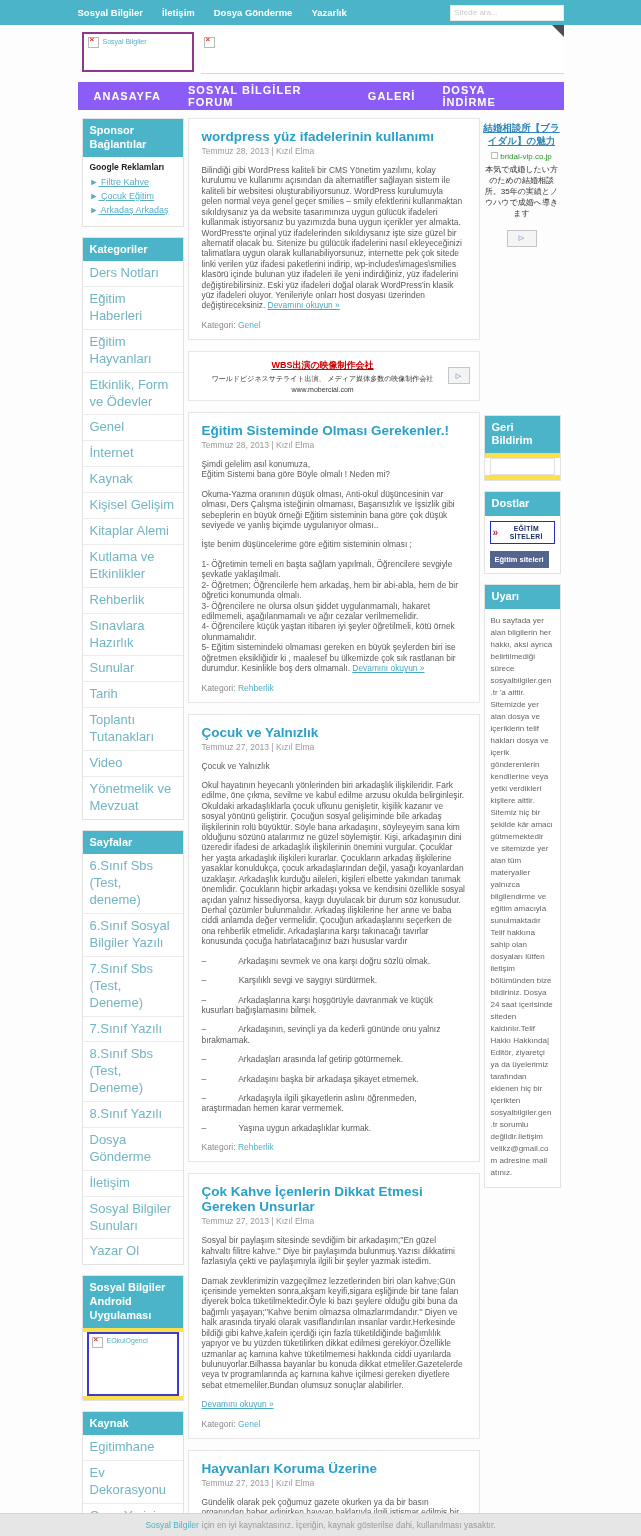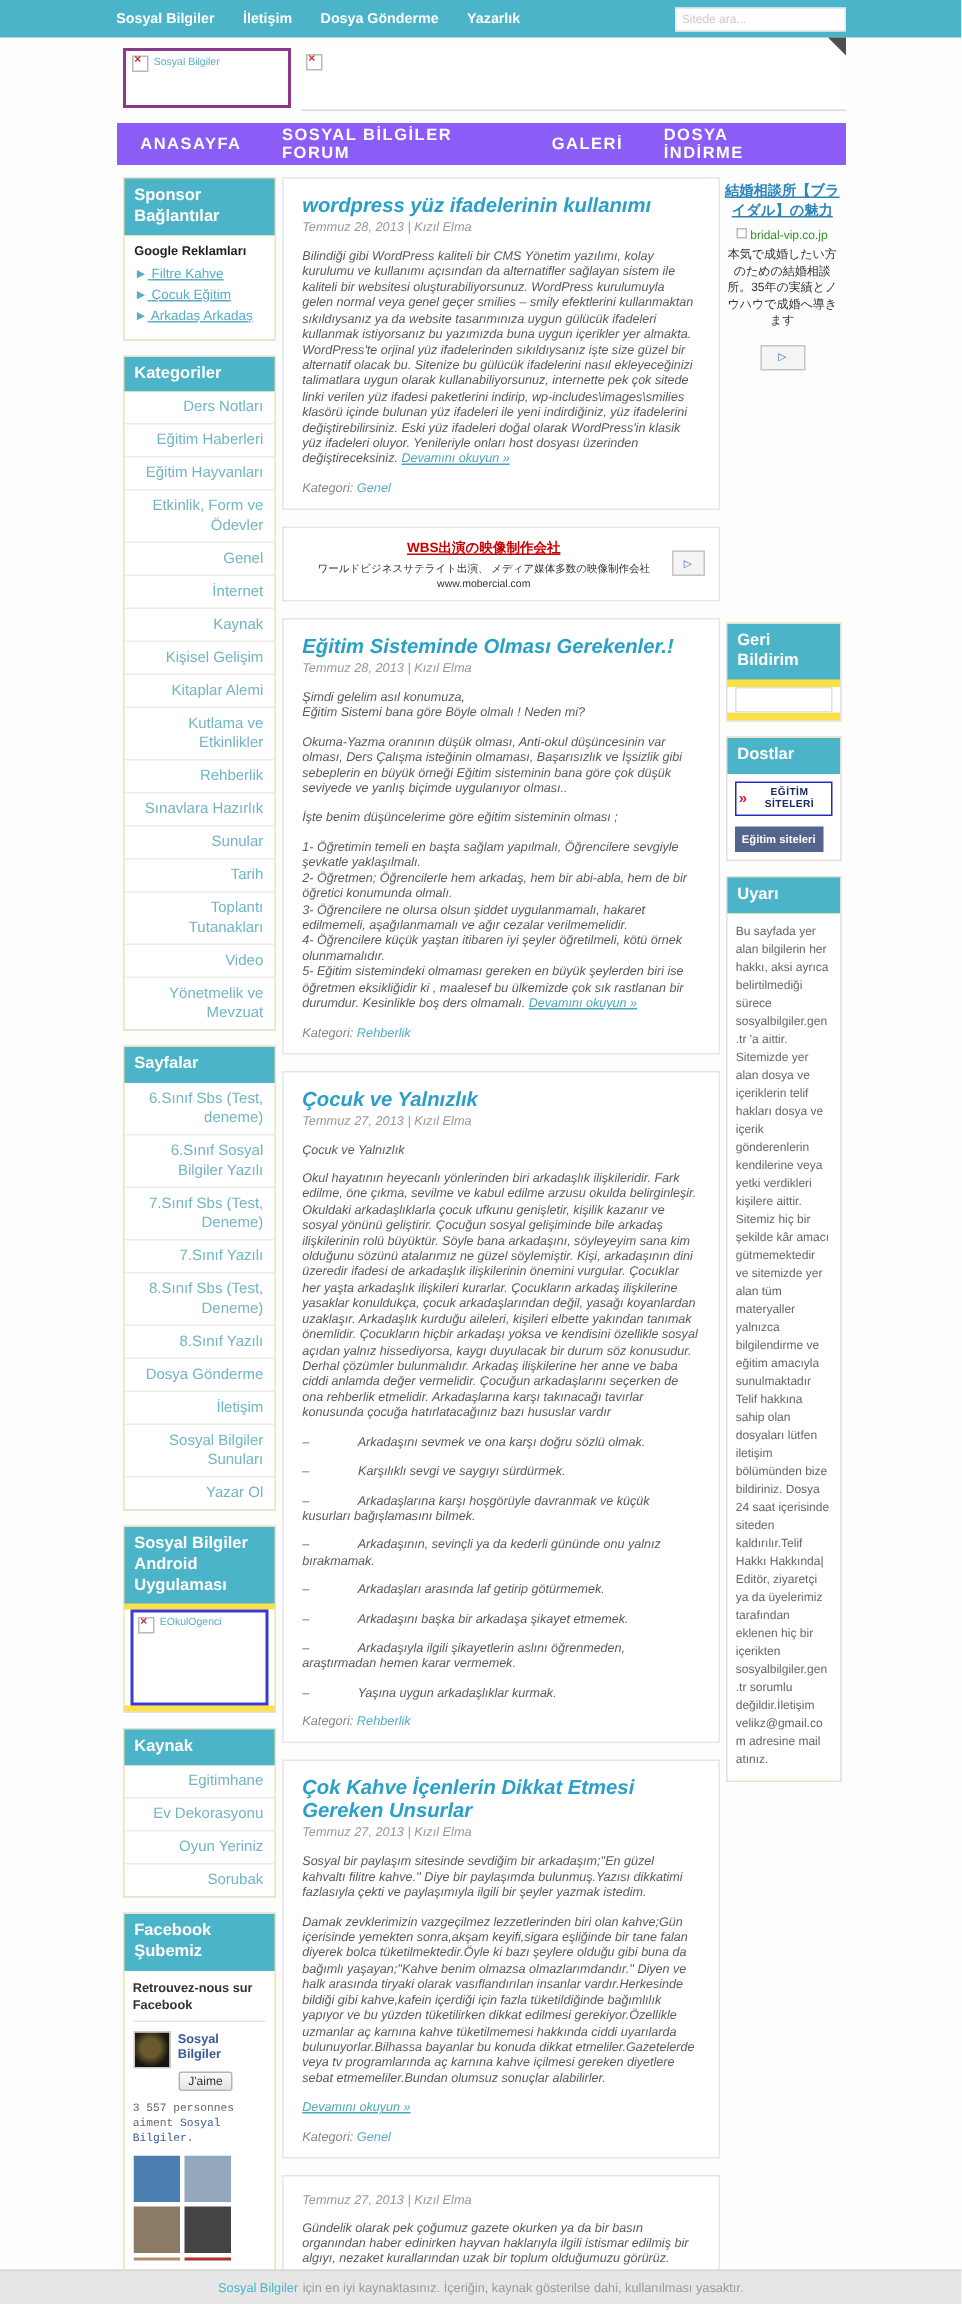--- a/index.html
+++ b/index.html
@@ -40,21 +40,21 @@
   
   .cols { display:flex; padding:8px 0 0; }
   .col-left  { width:109px; flex:none; }
   .col-main  { width:292px; flex:none; margin-left:1px; }
   .col-right { width:84px;  flex:none; }
 
   
   .widget { border:1px solid #e2e2e2; background:#fde047; margin:0 3px 10px 4px; }
   .whead { background:#4cb4c8; color:#fff; font-size:11px; font-weight:bold; padding:5px 7px; line-height:1.25; }
   .wbody { background:#fff; }
-  .wlinks a { display:block; padding:4px 7px; color:#72b5c3; font-size:10px; border-bottom:1px solid #ececec; line-height:1.3;text-align:right; }
+  .wlinks a { display:block; padding:4px 7px; color:#72b5c3; font-size:13px; border-bottom:1px solid #ececec; line-height:1.3; }
   .wlinks a:last-child { border-bottom:none; }
   .sponsor-body { padding:5px 7px 7px; }
   .gads { font-size:8.5px; font-weight:bold; color:#222; margin-bottom:5px; }
   .sponsor-link { display:block; color:#55aec6; font-size:9px; text-decoration:underline; margin:4px 0; }
   .sponsor-link .arr { text-decoration:none; display:inline-block; }
   .android-box { border:2px solid #3b3bd0; margin:4px; height:64px; padding:3px; display:flex; gap:4px; }
   .android-box a { color:#55b0c4; font-size:7px; }
 
   
   .fb-body { padding:6px; }
@@ -63,21 +63,21 @@
   .fb-avatar { width:25px; height:25px; flex:none; background:radial-gradient(circle at 45% 45%, #6b5a2e 0 35%, #17150e 70%); border:1px solid #ccc; }
   .fb-name { color:#3b5998; font-size:8.5px; font-weight:bold; display:block; margin-bottom:3px; }
   .fb-like { font-size:8px; color:#333; border:1px solid #b5b5b5; border-radius:2px;
              background:linear-gradient(#fbfbfb,#e4e4e4); padding:1px 6px; display:inline-block; }
   .fb-likes { font-size:7.5px; color:#666; line-height:1.35; margin-bottom:6px;font-family:Liberation Mono, monospace; }
   .fb-likes a { color:#3b5998; }
   .fb-grid { display:grid; grid-template-columns:31px 31px; gap:3px; height:70px; overflow:hidden; }
   .fb-grid div { width:31px; height:31px; }
 
   
-  .post { background:#fff; border:1px solid #e8e4e8; margin-bottom:11px; padding:10px 13px 9px;font-style:italic; }
+  .post { background:#fff; border:1px solid #e8e4e8; margin-bottom:11px; padding:10px 13px 9px; }
   .post-title { display:block; color:#2aa0c8; font-size:13.5px; font-weight:bold; margin-bottom:2px; }
   .post-meta { color:#999; font-size:8.5px; margin-bottom:9px; }
   .post-body p { font-size:8.4px; color:#5b5b5b; line-height:1.24; margin-bottom:9px; white-space:pre-wrap; }
   .more { color:#4aa7c0; text-decoration:underline; font-size:8.4px; }
   .cat { font-size:8.5px; color:#888; margin-top:2px; }
   .cat a { color:#55aec6; }
 
   
   .inline-ad { background:#fff; border:1px solid #e8e4e8; margin-bottom:11px; padding:7px 9px; display:flex; align-items:center; }
   .inline-ad .ad-center { flex:1; text-align:center; }
@@ -326,20 +326,21 @@
 
           <p>Sosyal bir paylaşım sitesinde sevdiğim bir arkadaşım;''En güzel kahvaltı filitre kahve.'' Diye bir paylaşımda bulunmuş.Yazısı dikkatimi fazlasıyla çekti ve paylaşımıyla ilgili bir şeyler yazmak istedim.</p>
               <p>Damak zevklerimizin vazgeçilmez lezzetlerinden biri olan kahve;Gün içerisinde yemekten sonra,akşam keyifi,sigara eşliğinde bir tane falan diyerek bolca tüketilmektedir.Öyle ki bazı şeylere olduğu gibi buna da bağımlı yaşayan;''Kahve benim olmazsa olmazlarımdandır.'' Diyen ve halk arasında tiryaki olarak vasıflandırılan insanlar vardır.Herkesinde bildiği gibi kahve,kafein içerdiği için fazla tüketildiğinde bağımlılık yapıyor ve bu yüzden tüketilirken dikkat edilmesi gerekiyor.Özellikle uzmanlar aç karnına kahve tüketilmemesi hakkında ciddi uyarılarda bulunuyorlar.Bilhassa bayanlar bu konuda dikkat etmeliler.Gazetelerde veya tv programlarında aç karnına kahve içilmesi gereken diyetlere sebat etmemeliler.Bundan olumsuz sonuçlar alabilirler.</p>
             </div>
           <p><a class="more">Devamını okuyun »</a></p>
         </div>
         <div class="cat"><span>Kategori:</span> <a>Genel</a></div>
       </article>
 
       <article class="post">
+        <a class="post-title">Hayvanları Koruma Üzerine</a>
         <div class="post-meta">Temmuz 27, 2013 | Kızıl Elma</div>
         <div class="post-body">
           <div>
 
           <p>Gündelik olarak pek çoğumuz gazete okurken ya da bir basın organından haber edinirken hayvan haklarıyla ilgili istismar edilmiş bir algıyı, nezaket kurallarından uzak bir toplum olduğumuzu görürüz. Bazen eylem yapılır '' hayvan haklarına saygı '' gösterelim amacıyla; bu yazımızı bu mahiyette destek olarak yayınlıyoruz.</p>
             </div>
 
         </div>
 
       </article>

